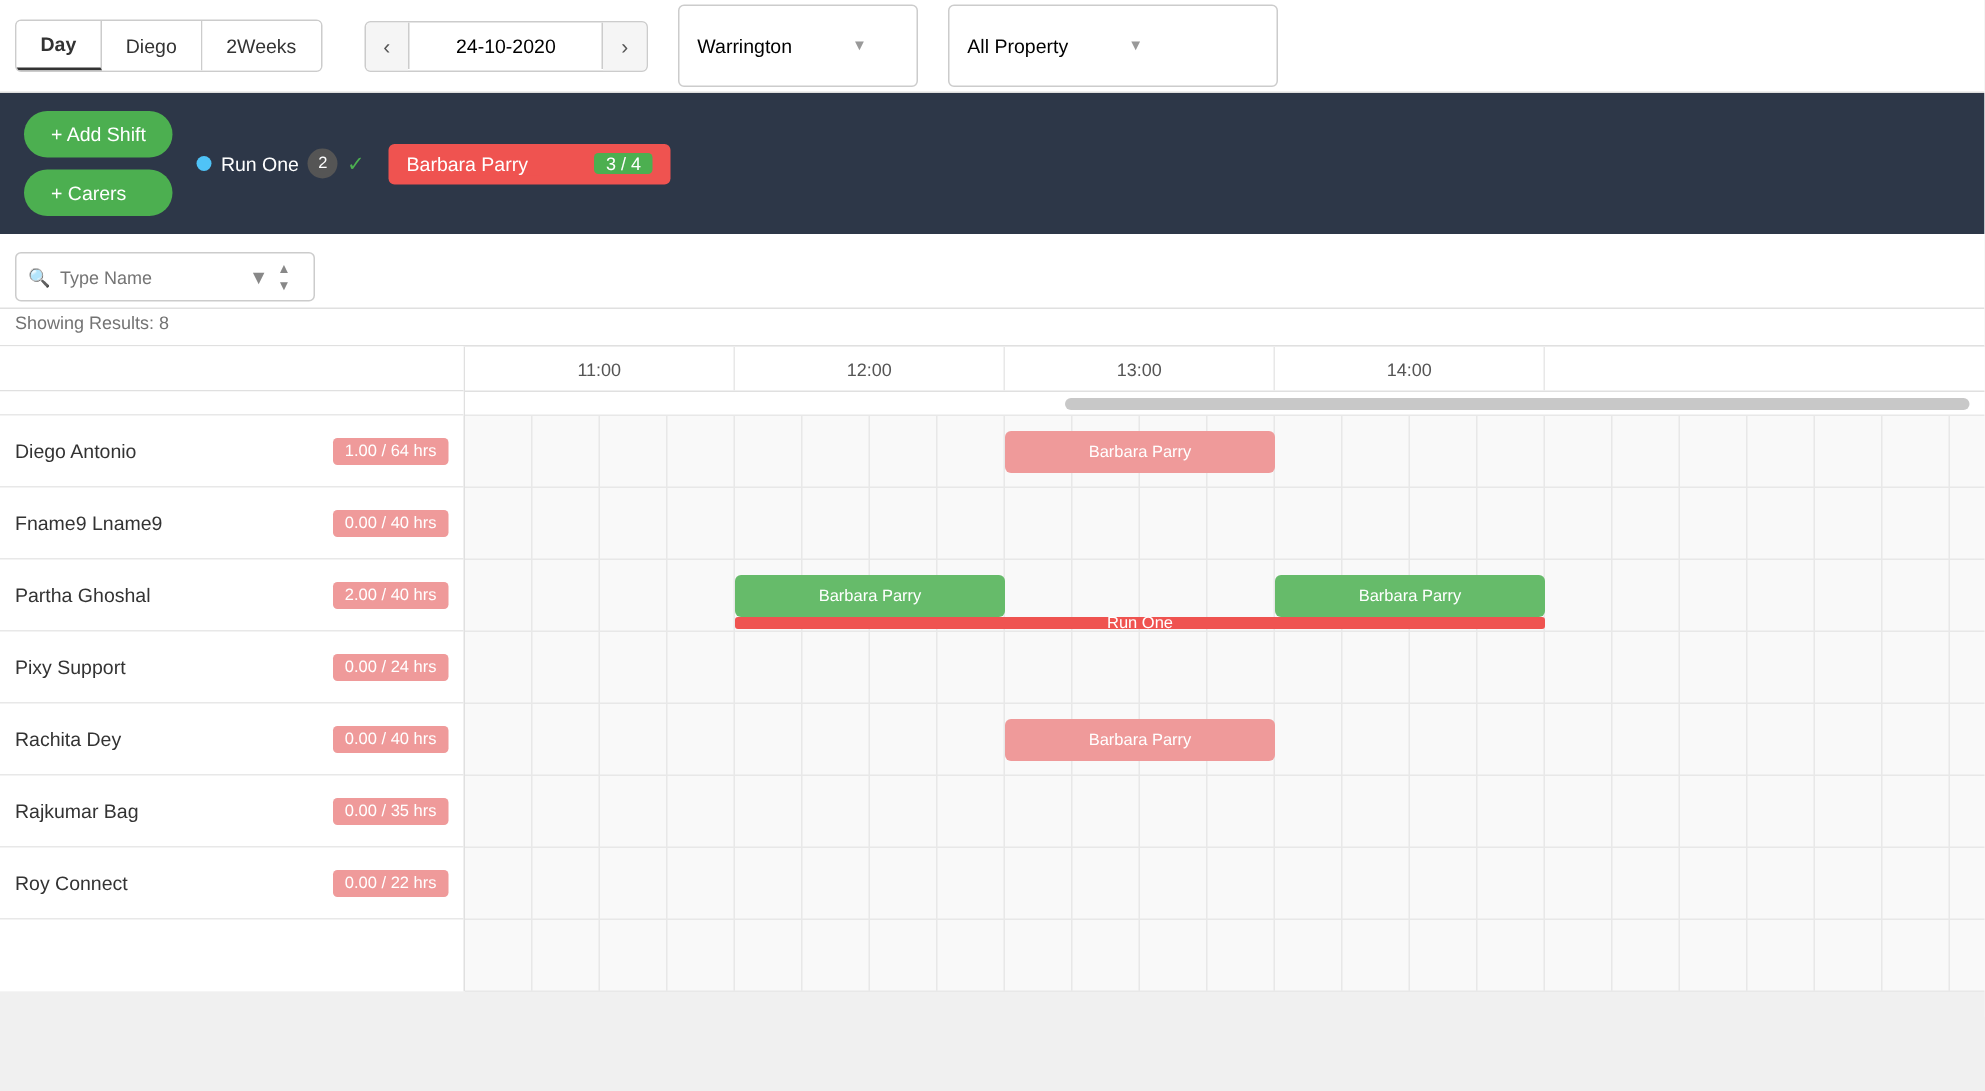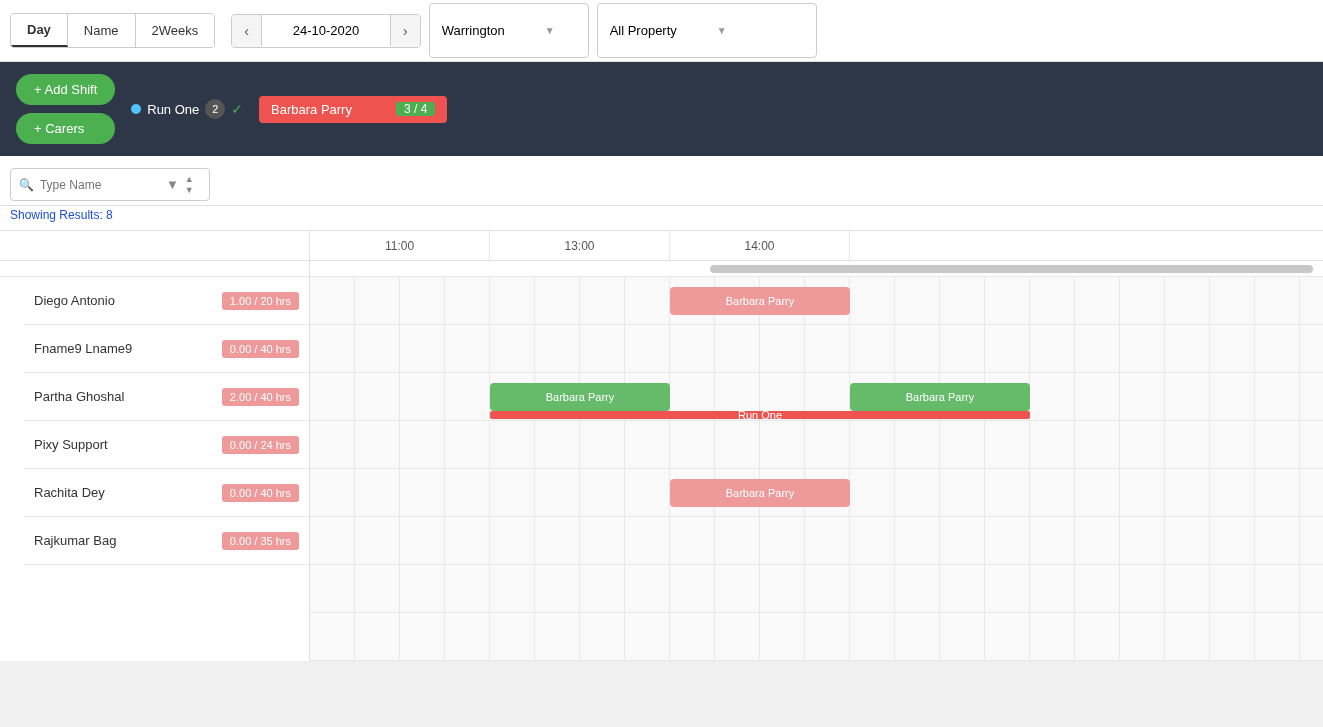--- a/index.html
+++ b/index.html
@@ -5,21 +5,21 @@
     * { box-sizing: border-box; margin: 0; padding: 0; }
     body { font-family: Arial, sans-serif; font-size: 13px; background: #f0f0f0; overflow-x: hidden; }
 
     
     .top-bar {
       display: flex;
       align-items: center;
       background: #fff;
       border-bottom: 1px solid #ddd;
       padding: 8px 10px;
-      gap: 8px;
+      gap: 20px;
       height: 62px;
     }
     .view-tabs {
       display: flex;
       border: 1px solid #ccc;
       border-radius: 4px;
       overflow: hidden;
     }
     .view-tab {
       padding: 8px 16px;
@@ -176,21 +176,21 @@
       border: none;
       outline: none;
       font-size: 12px;
       color: #aaa;
       width: 120px;
     }
     .filter-icon { color: #888; cursor: pointer; }
     .sort-arrows { display: flex; flex-direction: column; gap: 1px; cursor: pointer; color: #888; font-size: 9px; }
     .showing-results {
       font-size: 12px;
-      color: #1d4ed8;
+      color: #737373;
       padding: 2px 10px 8px 10px;
       background: #fff;
     }
 
     
     .schedule-wrapper {
       display: flex;
       flex: 1;
     }
 
@@ -225,21 +225,20 @@
       flex-shrink: 0;
     }
 
     .left-row {
       display: flex;
       align-items: center;
       justify-content: space-between;
       padding: 0 10px;
       height: 48px;
       border-bottom: 1px solid #e8e8e8;
-      margin-left: 24px;
     }
 
     .carer-name {
       font-size: 13px;
       color: #333;
       font-weight: 500;
     }
 
     .hours-badge {
       background: #ef9a9a;
@@ -286,21 +285,21 @@
     .shift-red { background: #ef9a9a; }
     .shift-green { background: #66bb6a; color: #fff; }
     .shift-run { background: #ef5350; height: 8px; top: 38px; border-radius: 2px; }
   </style>
 </head>
 <body>
 
 <div class="top-bar">
   <div class="view-tabs">
     <button class="view-tab active">Day</button>
-    <button class="view-tab">Name</button>
+    <button class="view-tab">Diego</button>
     <button class="view-tab">2Weeks</button>
   </div>
 
   <div class="date-nav">
     <button class="date-nav-btn">‹</button>
     <span class="date-nav-label">24-10-2020</span>
     <button class="date-nav-btn">›</button>
   </div>
 
   <div class="dropdown-select">
@@ -360,21 +359,21 @@
 
     <div class="left-panel">
 
       <div style="height:30px; border-bottom:1px solid #e0e0e0; background:#fff;"></div>
 
       <div style="height:16px; border-bottom:1px solid #e8e8e8; background:#fff;"></div>
 
       <div id="left-rows">
           <div class="left-row">
             <span class="carer-name">Diego Antonio</span>
-            <span class="hours-badge">1.00 / 20 hrs</span>
+            <span class="hours-badge">1.00 / 64 hrs</span>
           </div>
           <div class="left-row">
             <span class="carer-name">Fname9 Lname9</span>
             <span class="hours-badge">0.00 / 40 hrs</span>
           </div>
           <div class="left-row">
             <span class="carer-name">Partha Ghoshal</span>
             <span class="hours-badge">2.00 / 40 hrs</span>
           </div>
           <div class="left-row">
@@ -382,27 +381,32 @@
             <span class="hours-badge">0.00 / 24 hrs</span>
           </div>
           <div class="left-row">
             <span class="carer-name">Rachita Dey</span>
             <span class="hours-badge">0.00 / 40 hrs</span>
           </div>
           <div class="left-row">
             <span class="carer-name">Rajkumar Bag</span>
             <span class="hours-badge">0.00 / 35 hrs</span>
           </div>
+          <div class="left-row">
+            <span class="carer-name">Roy Connect</span>
+            <span class="hours-badge">0.00 / 22 hrs</span>
+          </div>
         </div>
     </div>
 
     <div class="right-panel">
 
       <div class="time-header" id="time-header">
           <div class="time-slot-header" style="min-width: 180px;">11:00</div>
+          <div class="time-slot-header" style="min-width: 180px;">12:00</div>
           <div class="time-slot-header" style="min-width: 180px;">13:00</div>
           <div class="time-slot-header" style="min-width: 180px;">14:00</div>
         </div>
 
       <div style="height:16px; background:#fff; border-bottom:1px solid #e8e8e8; position:relative;">
         <div style="position:absolute; top:4px; left:400px; right:10px; height:8px; background:#c8c8c8; border-radius:4px;"></div>
       </div>
 
       <div id="grid-rows">
           <div class="time-slot-row" style="position: relative; height: 48px; border-bottom: 1px solid rgb(232, 232, 232);">

